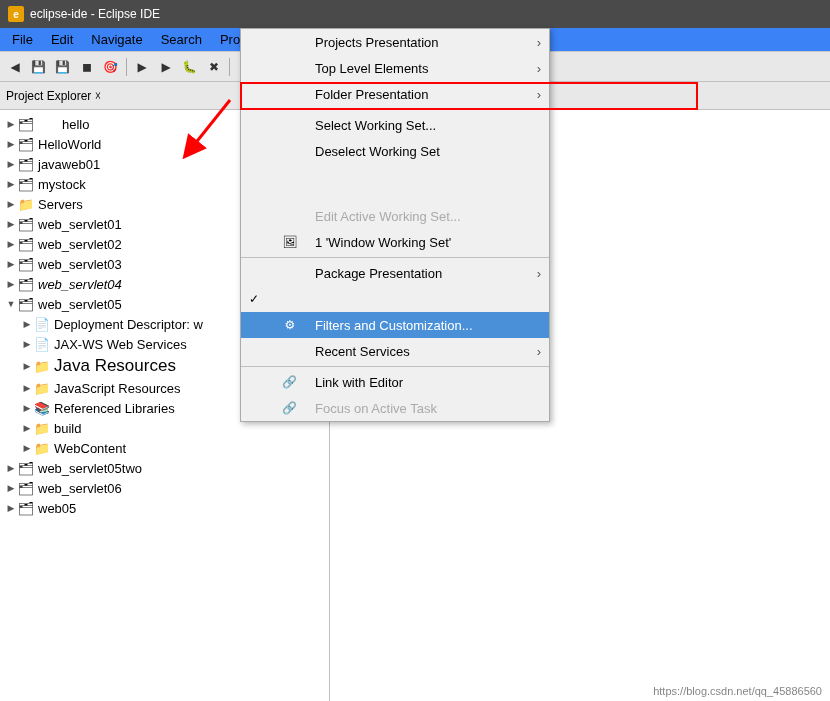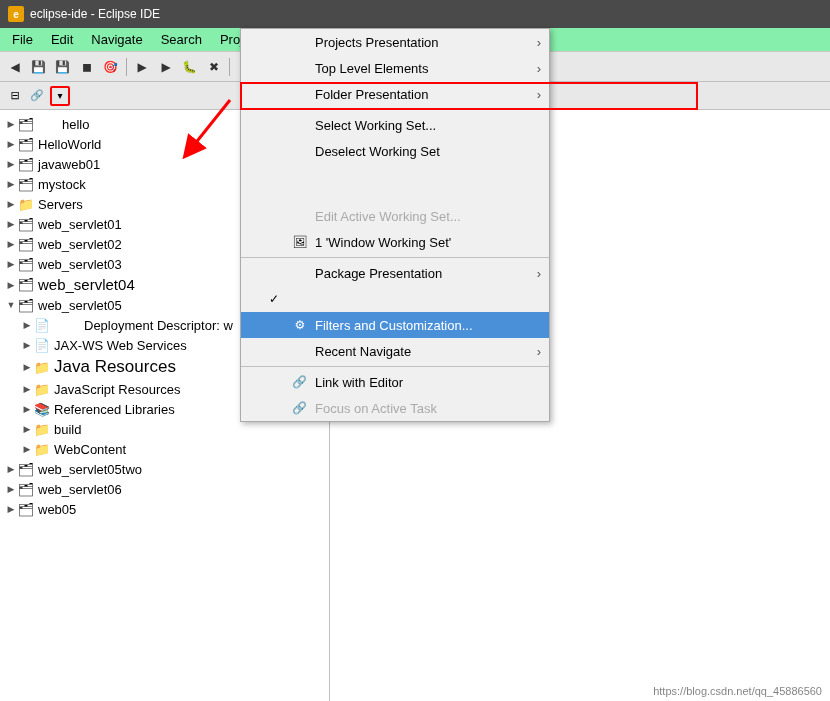--- a/index.html
+++ b/index.html
@@ -32,21 +32,21 @@
       display: flex;
       align-items: center;
       justify-content: center;
       font-size: 10px;
       color: white;
       font-weight: bold;
     }
 
     
     .menu-bar {
-      background: #86efac;
+      background: #3b82f6;
       height: 24px;
       display: flex;
       align-items: center;
       padding: 0 4px;
       border-bottom: 1px solid #c8c8c8;
       gap: 2px;
     }
     .menu-item {
       padding: 2px 8px;
       cursor: pointer;
@@ -234,25 +234,25 @@
       left: 240px;
       width: 310px;
       background: #f0f0f0;
       border: 1px solid #aaa;
       box-shadow: 2px 2px 6px rgba(0,0,0,0.3);
       z-index: 1000;
     }
     .menu-section-item {
       display: flex;
       align-items: center;
-      padding: 5px 28px;
+      padding: 5px 8px;
       cursor: pointer;
       font-size: 13px;
       color: #000;
-      gap: 6px;
+      gap: 16px;
       position: relative;
     }
     .menu-section-item.highlighted {
       background: #4a90d9;
       color: white;
     }
     .menu-section-item.disabled { color: #aaa; cursor: default; }
     .menu-separator {
       height: 1px;
       background: #c0c0c0;
@@ -342,20 +342,23 @@
   <div class="toolbar-btn">⭕</div>
   <div class="toolbar-btn">🔗</div>
   <div class="toolbar-separator"></div>
   <div class="toolbar-btn">🌐</div>
 </div>
 
 <div class="main-area">
 
   <div class="left-panel">
     <div class="panel-header">
+      <span class="panel-title">
+        <span>Project Explorer</span> ☓
+      </span>
       <div class="panel-icon-btn">⊟</div>
       <div class="panel-icon-btn">🔗</div>
       <div class="dropdown-trigger">▾</div>
     </div>
 
     <div class="tree-view">
 
     <div class="tree-item" style="padding-left: 4px;">
           <span class="tree-toggle">▶</span>
           <span class="tree-icon">🗂</span>
@@ -392,31 +395,31 @@
           <span style="font-size: 13px;">web_servlet02</span>
         </div>
         <div class="tree-item" style="padding-left: 4px;">
           <span class="tree-toggle">▶</span>
           <span class="tree-icon">🗂</span>
           <span style="font-size: 13px;">web_servlet03</span>
         </div>
         <div class="tree-item" style="padding-left: 4px;">
           <span class="tree-toggle">▶</span>
           <span class="tree-icon">🗂</span>
-          <span style="font-size: 15px;">web_servlet04</span>
+          <span style="font-size: 13px; font-style: italic;">web_servlet04</span>
         </div>
         <div class="tree-item expanded-parent" style="padding-left: 4px;">
           <span class="tree-toggle">▼</span>
           <span class="tree-icon">🗂</span>
           <span style="font-size: 13px;">web_servlet05</span>
         </div>
         <div class="tree-item" style="padding-left: 20px;">
           <span class="tree-toggle">▶</span>
           <span class="tree-icon">📄</span>
-          <span style="font-size: 13px; margin-left: 30px;">Deployment Descriptor: w</span>
+          <span style="font-size: 13px;">Deployment Descriptor: w</span>
         </div>
         <div class="tree-item" style="padding-left: 20px;">
           <span class="tree-toggle">▶</span>
           <span class="tree-icon">📄</span>
           <span style="font-size: 13px;">JAX-WS Web Services</span>
         </div>
         <div class="tree-item" style="padding-left: 20px;">
           <span class="tree-toggle">▶</span>
           <span class="tree-icon">📁</span>
           <span style="font-size: 17px;">Java Resources</span>
@@ -537,21 +540,21 @@
         <span class="menu-icon"></span>
       </div>
       <div class="menu-section-item highlighted">
         <span class="menu-check"></span>
         <span class="menu-icon">⚙</span>
         <span style="flex: 1 1 0%;">Filters and Customization...</span>
       </div>
       <div class="menu-section-item">
         <span class="menu-check"></span>
         <span class="menu-icon"></span>
-        <span style="flex: 1 1 0%;">Recent Navigate</span>
+        <span style="flex: 1 1 0%;">Recent Services</span>
         <span class="menu-arrow">›</span>
       </div>
       <div class="menu-separator"></div>
       <div class="menu-section-item">
         <span class="menu-check"></span>
         <span class="menu-icon">🔗</span>
         <span style="flex: 1 1 0%;">Link with Editor</span>
       </div>
       <div class="menu-section-item disabled">
         <span class="menu-check"></span>

